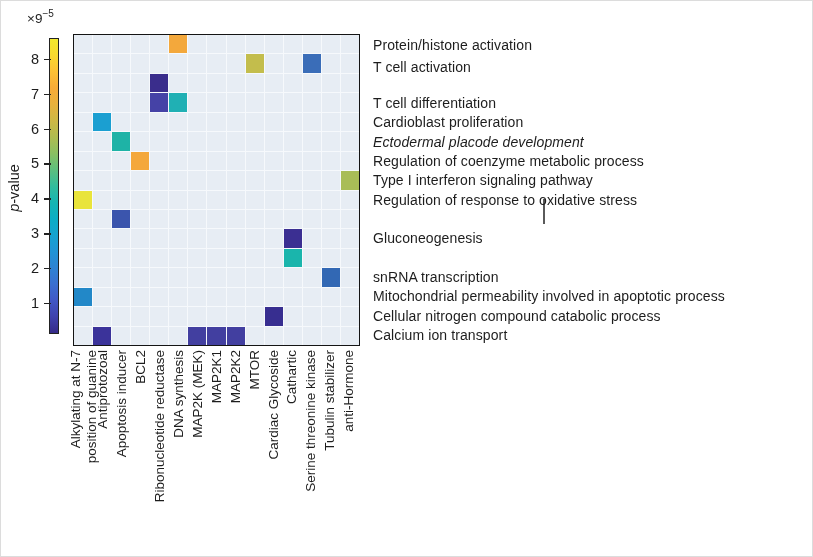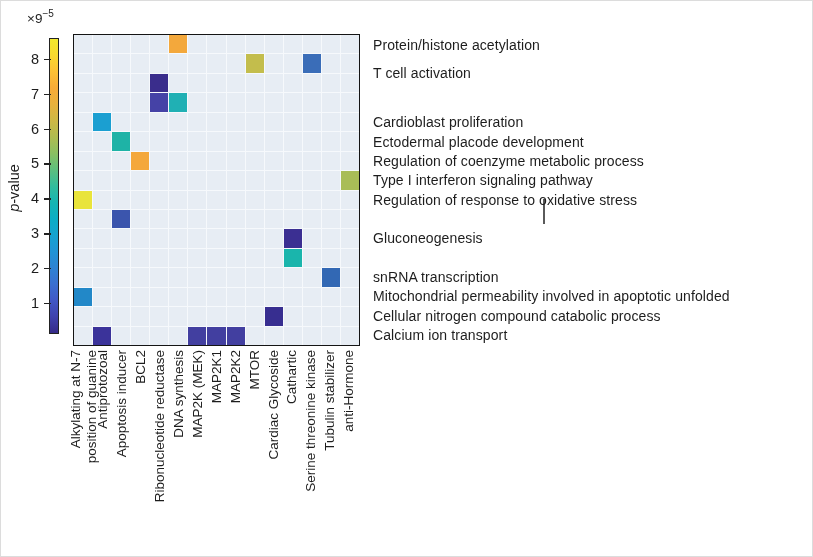--- a/index.html
+++ b/index.html
@@ -296,30 +296,31 @@
         <div style="background: rgb(231, 237, 244);"></div>
         <div style="background: rgb(231, 237, 244);"></div>
         <div style="background: rgb(231, 237, 244);"></div>
         <div style="background: rgb(231, 237, 244);"></div>
         <div style="background: rgb(231, 237, 244);"></div>
       </div>
   </div>
 
   <div class="cursor-artifact"></div>
 
-<div class="rowlabel" style="top: 44.1562px;">Protein/histone acetylation</div>
-    <div class="rowlabel" style="top: 72px; text-align: right;">T cell activation</div>
+<div class="rowlabel" style="top: 44.1562px;">Protein/histone activation</div>
+    <div class="rowlabel" style="top: 66px; text-align: right;">T cell activation</div>
+    <div class="rowlabel" style="top: 102.094px;">T cell differentiation</div>
     <div class="rowlabel" style="top: 121.406px;">Cardioblast proliferation</div>
-    <div class="rowlabel" style="top: 140.719px;">Ectodermal placode development</div>
+    <div class="rowlabel" style="top: 140.719px; font-style: italic;">Ectodermal placode development</div>
     <div class="rowlabel" style="top: 179.344px;">Type I interferon signaling pathway</div>
     <div class="rowlabel" style="top: 160.031px;">Regulation of coenzyme metabolic process</div>
     <div class="rowlabel" style="top: 198.656px;">Regulation of response to oxidative stress</div>
     <div class="rowlabel" style="top: 237.281px;">Gluconeogenesis</div>
     <div class="rowlabel" style="top: 275.906px;">snRNA transcription</div>
-    <div class="rowlabel" style="top: 295.219px;">Mitochondrial permeability involved in apoptotic unfolded</div>
+    <div class="rowlabel" style="top: 295.219px;">Mitochondrial permeability involved in apoptotic process</div>
     <div class="rowlabel" style="top: 314.531px;">Cellular nitrogen compound catabolic process</div>
     <div class="rowlabel" style="top: 333.844px;">Calcium ion transport</div>
     <div class="collabel" style="left: -132.533px; top: 349px;">
       <div>Alkylating at N-7</div>
       <div>position of guanine</div>
     </div>
     <div class="collabel" style="left: -105.85px; top: 349px;">
       <div>Antiprotozoal</div>
     </div>
     <div class="collabel" style="left: -86.9167px; top: 349px;">

